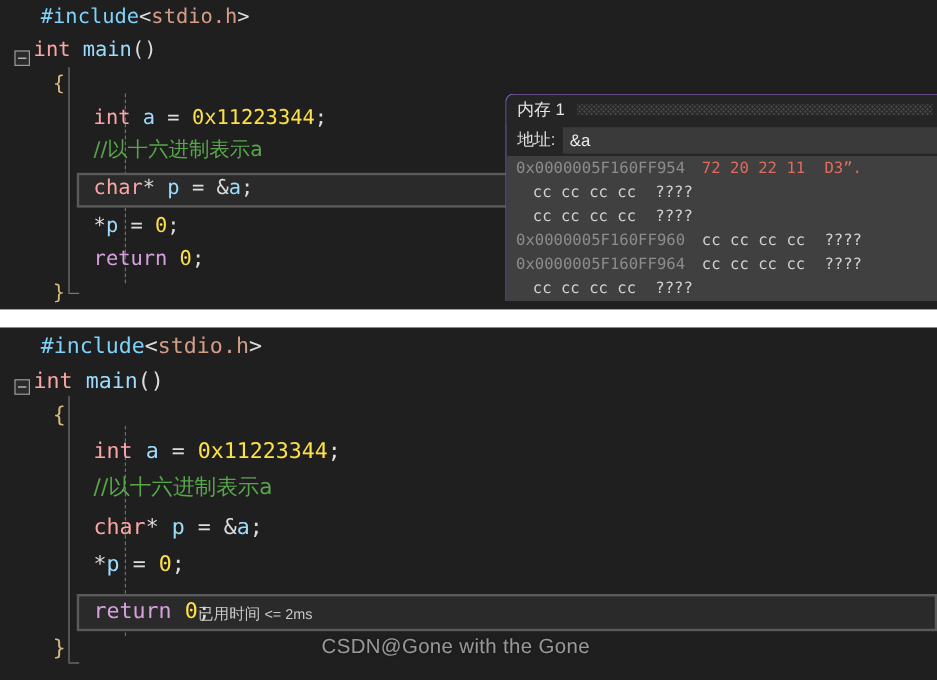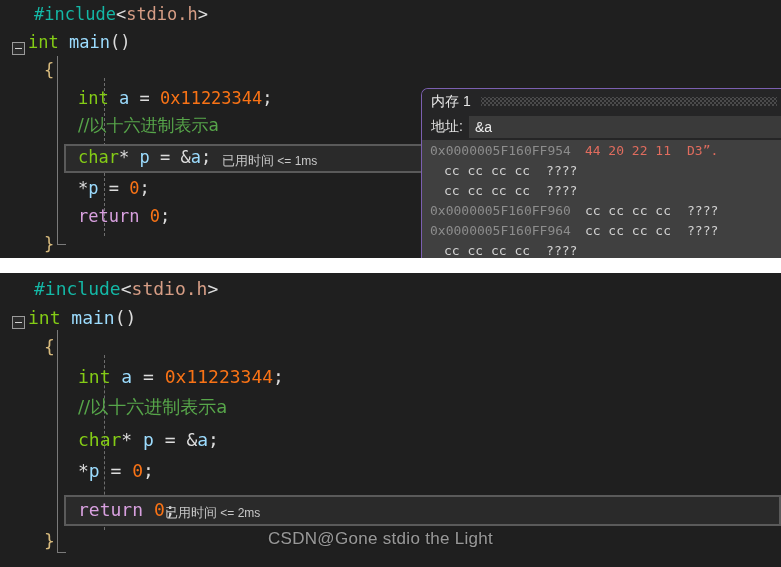--- a/index.html
+++ b/index.html
@@ -28,27 +28,27 @@
   .code-line {
     position: absolute;
     left: 18px;
     white-space: pre;
     font-family: "DejaVu Sans Mono", monospace;
     letter-spacing: 0px;
   }
   #panel-top .code-line  { font-size: 17px; line-height: 21px; }
   #panel-bottom .code-line { font-size: 18px; line-height: 23px; }
 
-  .tok-pre   { color: #14b8a6; }      
+  .tok-pre   { color: #7dd3fc; }      
   .tok-str   { color: #d69d85; }      
-  .tok-kw    { color: #84cc16; }      
+  .tok-kw    { color: #fca5a5; }      
   .tok-kwr   { color: #d8a0df; }      
   .tok-id    { color: #9cdcfe; }      
   .tok-plain { color: #dcdcdc; }
-  .tok-num   { color: #f97316; }
+  .tok-num   { color: #fde047; }
   .tok-cmt   { color: #57a64a; }
   .tok-brace { color: #d7ba7d; }
 
   
   .collapse-box {
     position: absolute;
     width: 13px; height: 13px;
     border: 1px solid #9a9a9a;
     background: #2b2b2b;
   }
@@ -85,21 +85,21 @@
   .elapsed .cjk { font-size: 13px; }
   .elapsed .lat { font-size: 12px; }
 
   
   .mem-window {
     position: absolute;
     background: #252526;
     overflow: hidden;
   }
   #mem-top {
-    left: 421px; top: 88px; width: 360px; height: 173px;
+    left: 421px; top: 78px; width: 360px; height: 173px;
     border: 1px solid #7b5fb0;
     border-top-left-radius: 7px;
     border-bottom: none; border-right: none;
     border-top-right-radius: 0;
   }
 
   .mem-titlebar {
     position: relative;
     height: 25px;
     background: #252526;
@@ -194,37 +194,36 @@
       <div class="indent-guide" style="left:104px; top:78px; height:158px;"></div>
 
       <div class="stmt-highlight" style="left:64px; top:144px; width:717px; height:29px;"></div>
 
       <div class="code-line" style="top:4px;  left:34px;"><span class="tok-pre">#include</span><span class="tok-plain">&lt;</span><span class="tok-str">stdio.h</span><span class="tok-plain">&gt;</span></div>
       <div class="code-line" style="top:32px; left:28px;"><span class="tok-kw">int</span><span class="tok-plain"> </span><span class="tok-id">main</span><span class="tok-plain">()</span></div>
       <div class="code-line" style="top:60px; left:44px;"><span class="tok-brace">{</span></div>
       <div class="code-line" style="top:88px; left:78px;"><span class="tok-kw">int</span><span class="tok-plain"> </span><span class="tok-id">a</span><span class="tok-plain"> = </span><span class="tok-num">0x11223344</span><span class="tok-plain">;</span></div>
       <div class="code-line" style="top:115px; left:78px; font-family:'DejaVu Sans', sans-serif;"><span class="tok-cmt">//以十六进制表示a</span></div>
       <div class="code-line" style="top:147px; left:78px;"><span class="tok-kw">char</span><span class="tok-plain">* </span><span class="tok-id">p</span><span class="tok-plain"> = &amp;</span><span class="tok-id">a</span><span class="tok-plain">;</span></div>
-      <div class="elapsed" style="top:151px; left:222px;"><span class="cjk">已用时间</span><span class="lat"> &lt;= 1ms</span></div>
       <div class="code-line" style="top:178px; left:78px;"><span class="tok-plain">*</span><span class="tok-id">p</span><span class="tok-plain"> = </span><span class="tok-num">0</span><span class="tok-plain">;</span></div>
       <div class="code-line" style="top:206px; left:78px;"><span class="tok-kwr">return</span><span class="tok-plain"> </span><span class="tok-num">0</span><span class="tok-plain">;</span></div>
       <div class="code-line" style="top:234px; left:44px;"><span class="tok-brace">}</span></div>
     </div>
 
     <div class="mem-window" id="mem-top">
       <div class="mem-titlebar">
         <div class="mem-title">内存 1</div>
         <div class="drag-dots"></div>
       </div>
       <div class="mem-addrbar">
         <span class="lbl">地址:</span>
         <span class="field">&amp;a</span>
       </div>
       <div class="mem-rows">
-          <div class="mem-row"><span class="m-addr">0x0000005F160FF954</span><span class="m-bytes"><span class="b-chg">44</span><span class="b-chg"> 20</span><span class="b-chg"> 22</span><span class="b-chg"> 11</span></span><span class="m-ascii"><span class="b-chg">D</span><span class="b-chg">3”.</span></span></div>
+          <div class="mem-row"><span class="m-addr">0x0000005F160FF954</span><span class="m-bytes"><span class="b-chg">72</span><span class="b-chg"> 20</span><span class="b-chg"> 22</span><span class="b-chg"> 11</span></span><span class="m-ascii"><span class="b-chg">D</span><span class="b-chg">3”.</span></span></div>
           <div class="mem-row"><span class="m-bytes"><span class="b-norm">cc</span><span class="b-norm"> cc</span><span class="b-norm"> cc</span><span class="b-norm"> cc</span></span><span class="m-ascii">????</span></div>
           <div class="mem-row"><span class="m-bytes"><span class="b-norm">cc</span><span class="b-norm"> cc</span><span class="b-norm"> cc</span><span class="b-norm"> cc</span></span><span class="m-ascii">????</span></div>
           <div class="mem-row"><span class="m-addr">0x0000005F160FF960</span><span class="m-bytes"><span class="b-norm">cc</span><span class="b-norm"> cc</span><span class="b-norm"> cc</span><span class="b-norm"> cc</span></span><span class="m-ascii">????</span></div>
           <div class="mem-row"><span class="m-addr">0x0000005F160FF964</span><span class="m-bytes"><span class="b-norm">cc</span><span class="b-norm"> cc</span><span class="b-norm"> cc</span><span class="b-norm"> cc</span></span><span class="m-ascii">????</span></div>
           <div class="mem-row"><span class="m-bytes"><span class="b-norm">cc</span><span class="b-norm"> cc</span><span class="b-norm"> cc</span><span class="b-norm"> cc</span></span><span class="m-ascii">????</span></div>
         </div>
     </div>
   </div>
 
   <div class="gap-strip"></div>
@@ -246,14 +245,14 @@
       <div class="code-line" style="top:122px; left:78px; font-family:'DejaVu Sans', sans-serif;"><span class="tok-cmt">//以十六进制表示a</span></div>
       <div class="code-line" style="top:155px; left:78px;"><span class="tok-kw">char</span><span class="tok-plain">* </span><span class="tok-id">p</span><span class="tok-plain"> = &amp;</span><span class="tok-id">a</span><span class="tok-plain">;</span></div>
       <div class="code-line" style="top:186px; left:78px;"><span class="tok-plain">*</span><span class="tok-id">p</span><span class="tok-plain"> = </span><span class="tok-num">0</span><span class="tok-plain">;</span></div>
       <div class="code-line" style="top:225px; left:78px;"><span class="tok-kwr">return</span><span class="tok-plain"> </span><span class="tok-num">0</span><span class="tok-plain">;</span></div>
       <div class="elapsed" style="top:230px; left:165px;"><span class="cjk">已用时间</span><span class="lat"> &lt;= 2ms</span></div>
       <div class="code-line" style="top:256px; left:44px;"><span class="tok-brace">}</span></div>
     </div>
 
   </div>
 
-  <div class="watermark">CSDN@Gone stdio the Light</div>
+  <div class="watermark">CSDN@Gone with the Gone</div>
 </div>
 
 </body></html>

